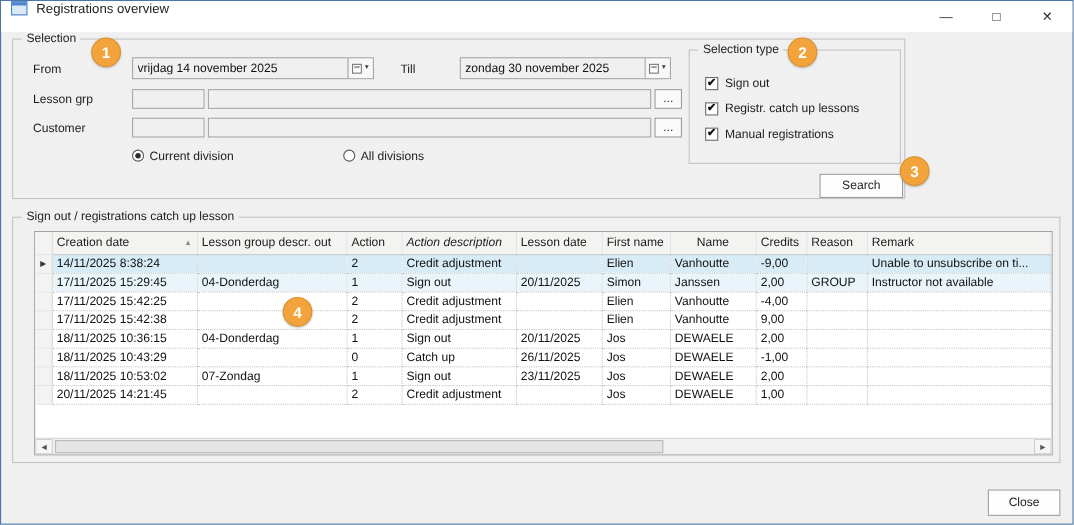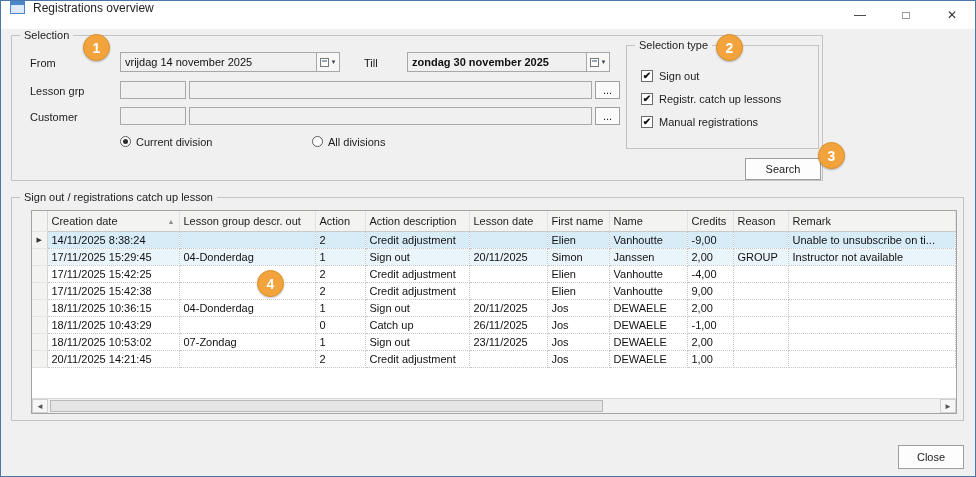--- a/index.html
+++ b/index.html
@@ -79,21 +79,21 @@
     <span class="glabel">Selection</span>
 
     <span class="flabel" style="left:18px; top:21px;">From</span>
     <input class="textbox" style="left: 108px; top: 16px; width: 197px; height: 20px;" readonly="" value="vrijdag 14 november 2025">
     <span class="drop-btn" style="left:304px; top:16px; width:24px; height:20px;">
       <span class="cal-icon"></span>
       <span class="drop-arrow">▼</span>
     </span>
 
     <span class="flabel" style="left:352px; top:21px;text-align:center;">Till</span>
-    <input class="textbox" style="left: 395px; top: 16px; width: 184px; height: 20px; font-weight: bold;" readonly="" value="zondag 30 november 2025">
+    <input class="textbox" style="left: 406px; top: 16px; width: 184px; height: 20px;" readonly="" value="zondag 30 november 2025">
     <span class="drop-btn" style="left:574px; top:16px; width:24px; height:20px;">
       <span class="cal-icon"></span>
       <span class="drop-arrow">▼</span>
     </span>
 
     <span class="flabel" style="left:18px; top:49px;text-align:right;">Lesson grp</span>
     <input class="textbox" style="left: 108px; top: 45px; width: 66px; height: 18px;" value="">
     <input class="textbox" style="left: 177px; top: 45px; width: 403px; height: 18px;" value="">
     <button class="ellipsis-btn" style="left:583px; top:45px; width:25px; height:18px;">...</button>
 
@@ -136,24 +136,24 @@
   </div>
 
   <div class="grid">
     <table>
       <thead>
         <tr id="header-row">
           <th class="rowsel"></th>
         <th style="width: 132px;"><span>Creation date</span><span class="sort">▲</span></th>
             <th style="width: 136px;"><span>Lesson group descr. out</span></th>
             <th style="width: 50px;"><span>Action</span></th>
-            <th style="width: 104px;"><span>Action description</span></th>
+            <th style="width: 104px; font-style: italic;"><span>Action description</span></th>
             <th style="width: 78px;"><span>Lesson date</span></th>
             <th style="width: 62px; margin-left: 18px;"><span>First name</span></th>
-            <th style="width: 78px;"><span>Name</span></th>
+            <th style="width: 78px; text-align: center;"><span>Name</span></th>
             <th style="width: 46px;"><span>Credits</span></th>
             <th style="width: 55px;"><span>Reason</span></th>
             <th><span>Remark</span></th>
           </tr>
       </thead>
       <tbody id="table-body">
           <tr class="sel">
             <td class="rowsel">▶</td>
             <td>14/11/2025 8:38:24</td>
             <td></td>

